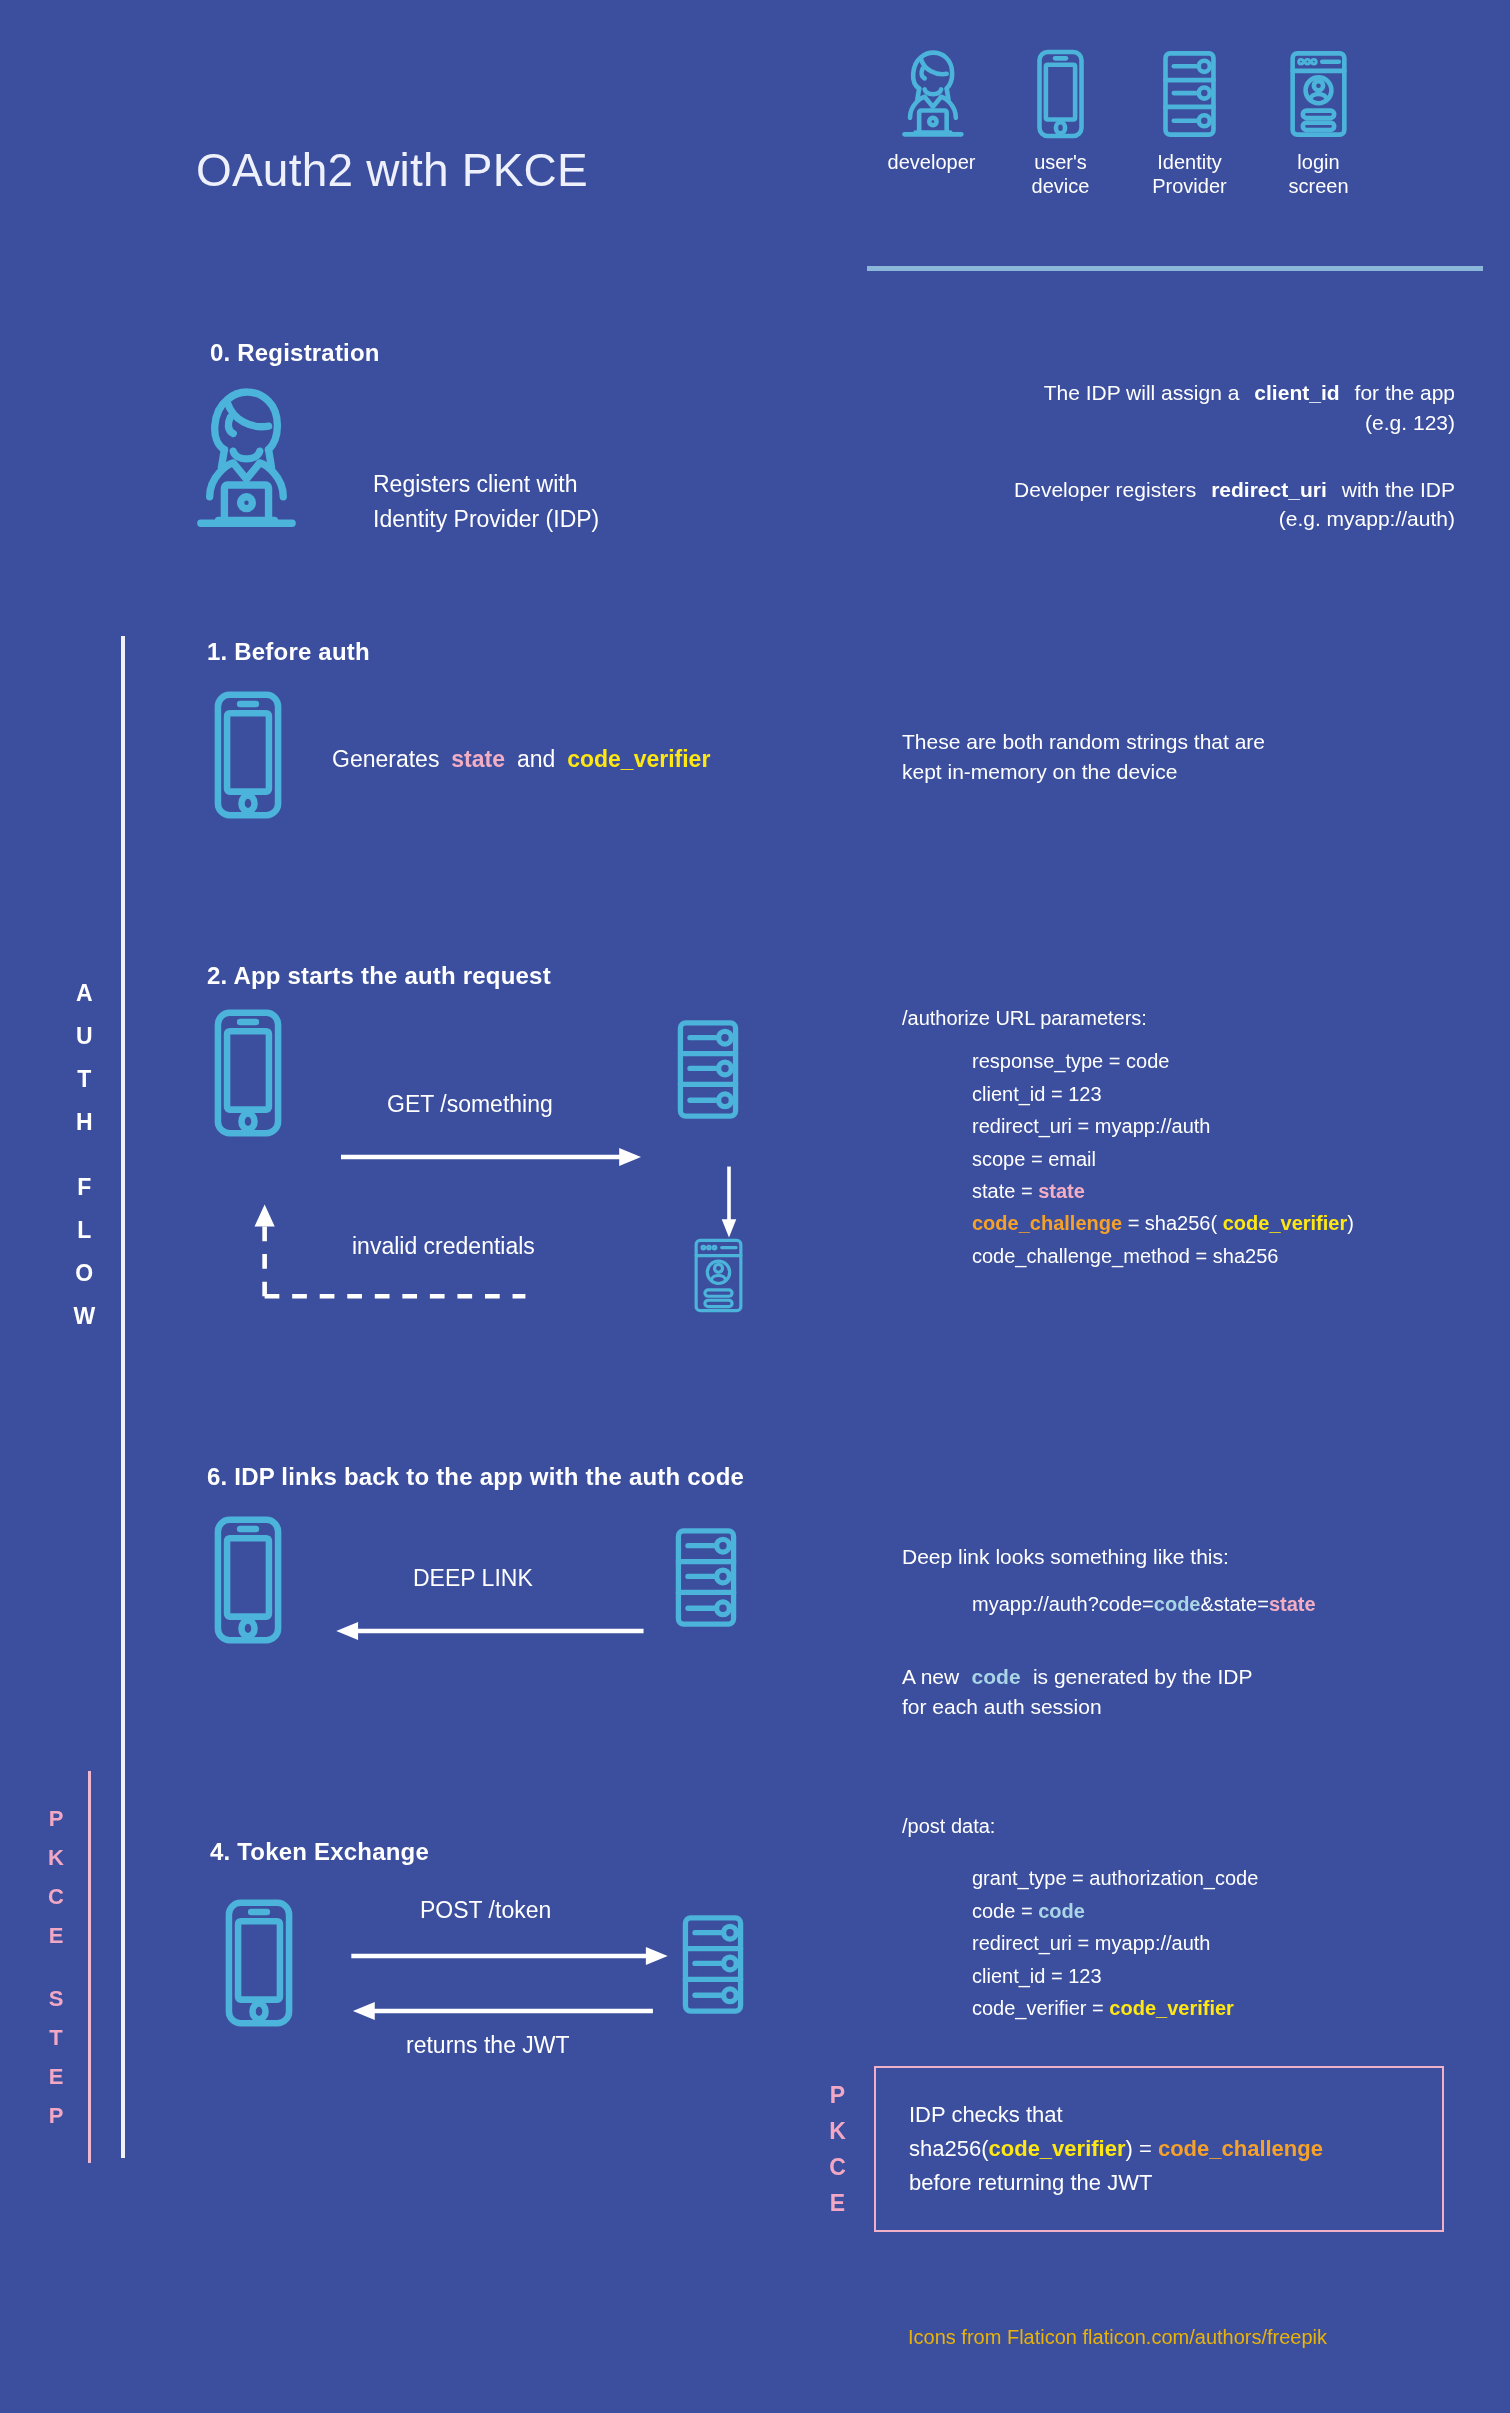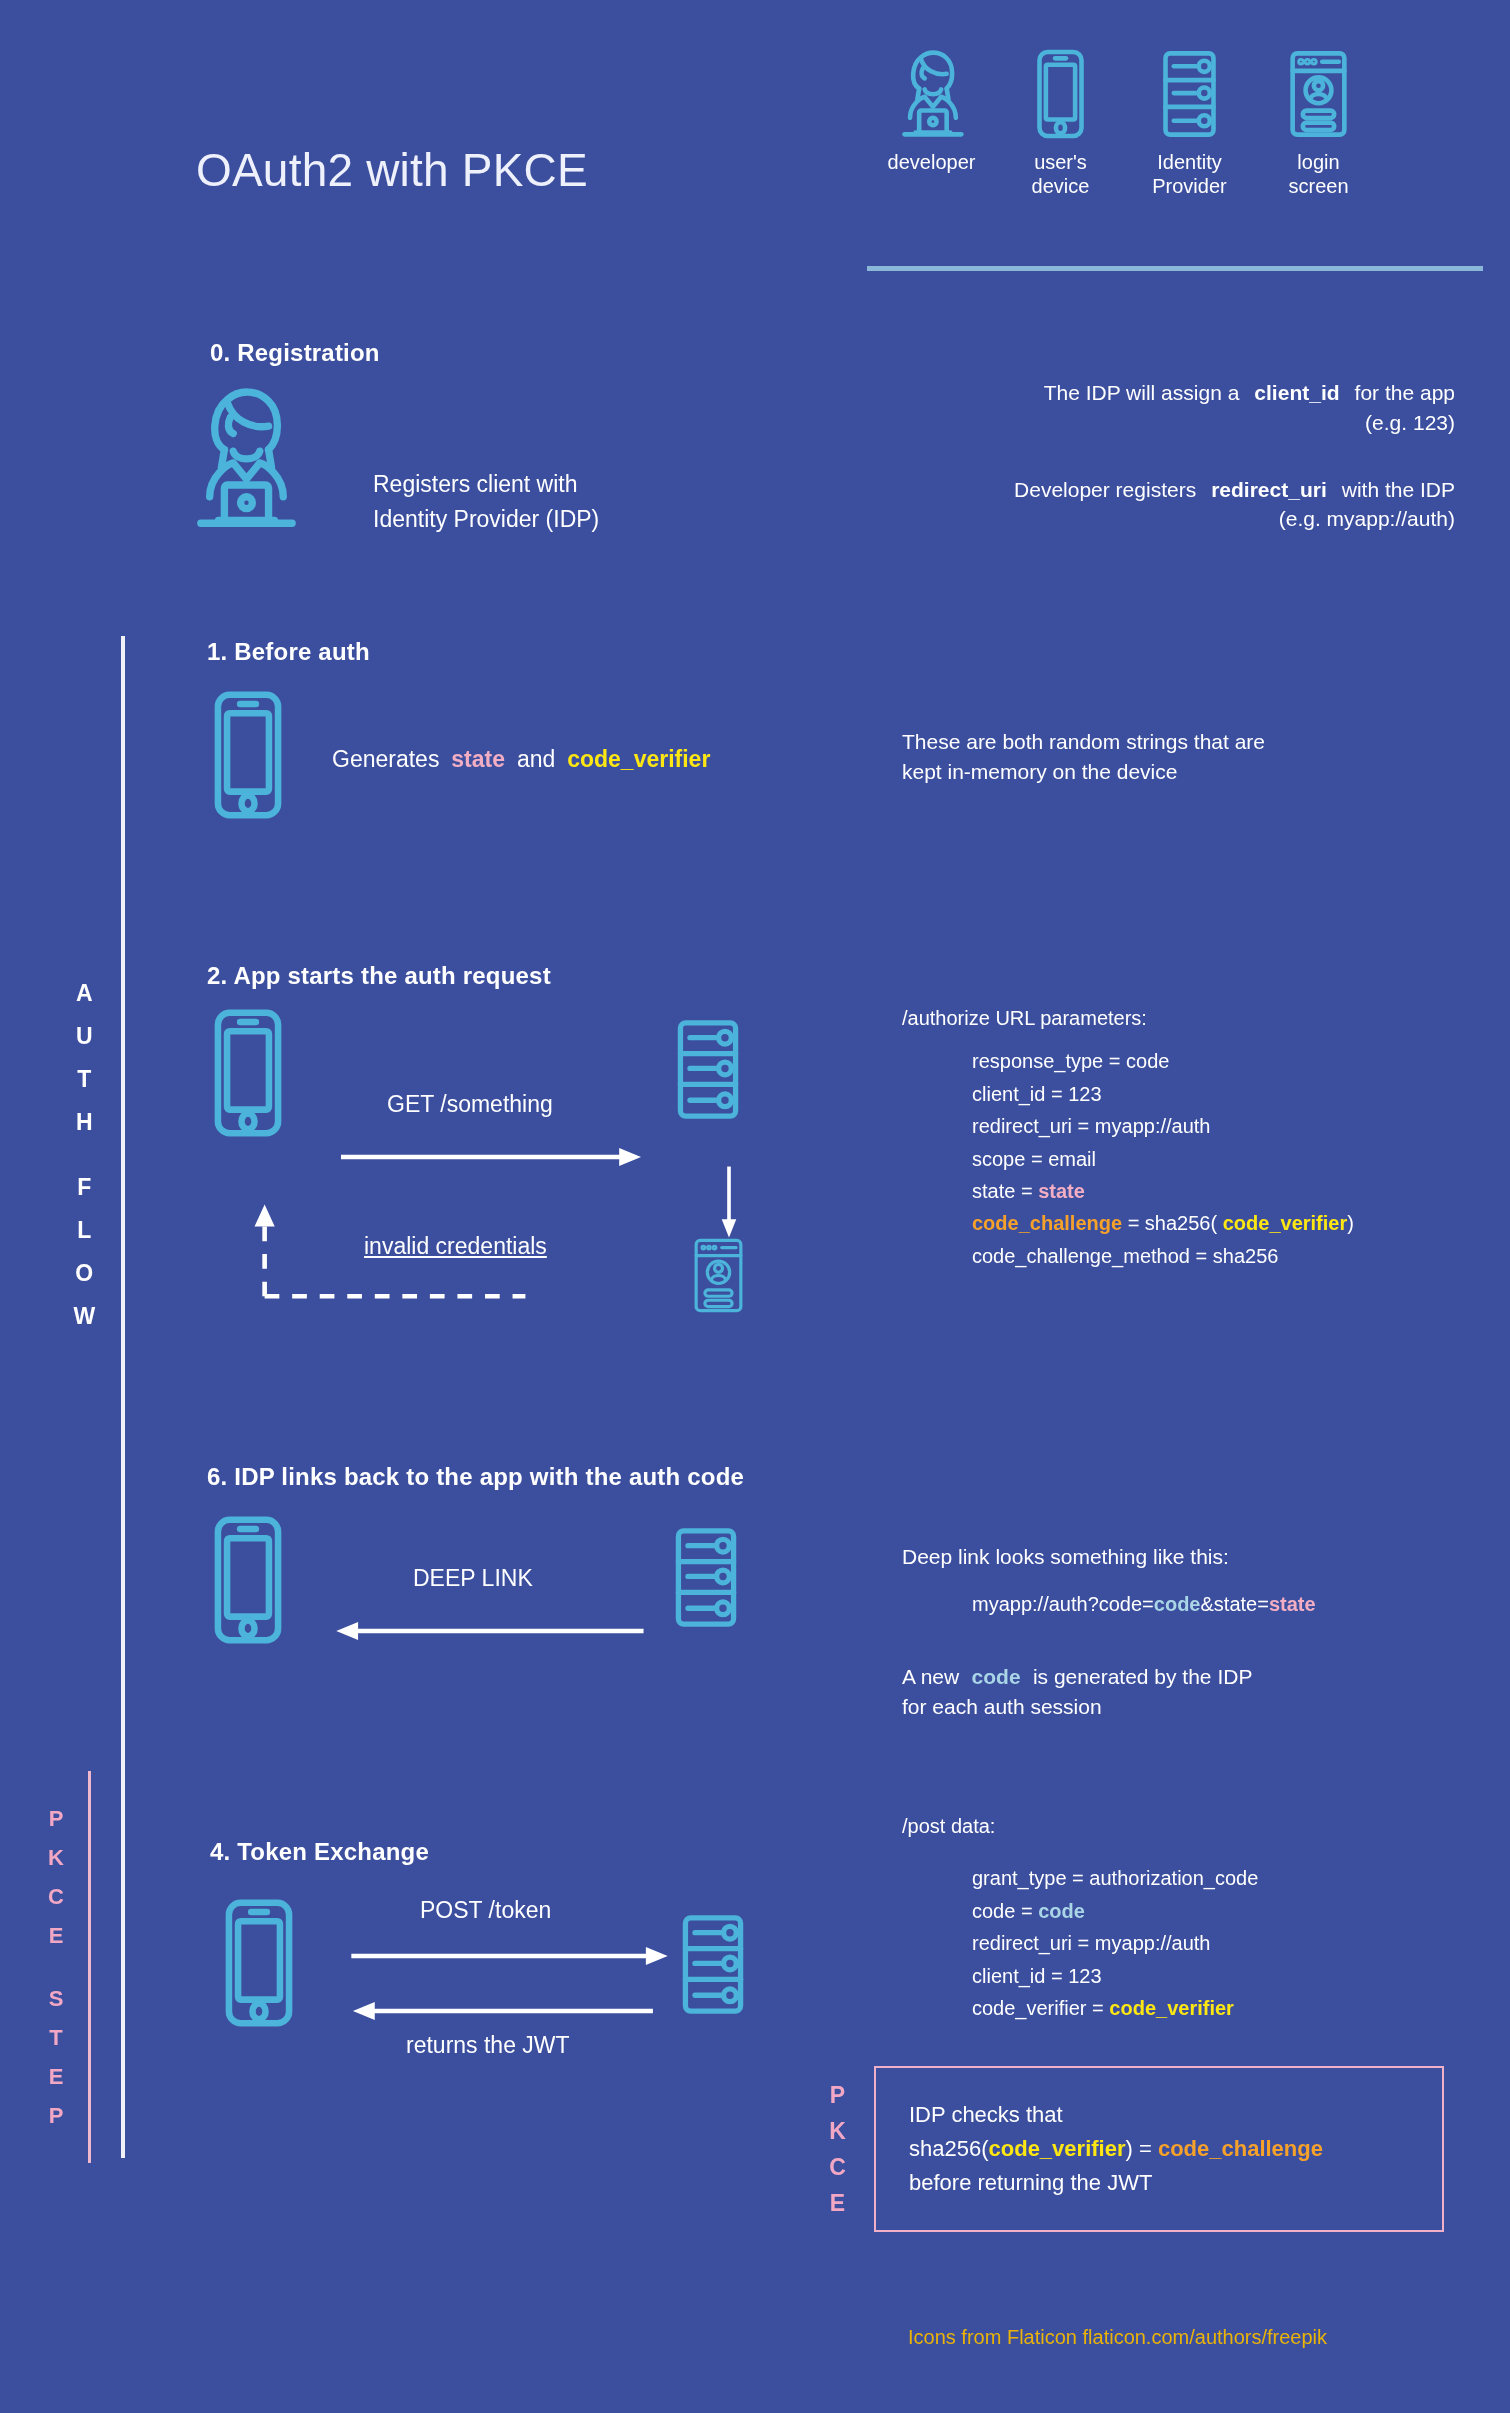--- a/index.html
+++ b/index.html
@@ -105,21 +105,21 @@
   #srv3 { left: 671px; top: 1522px; }
 
   #p4   { left: 221px; top: 1895px; }
   #srv4 { left: 678px; top: 1909px; }
 
   
   .arrow-label { font-size: 23px; color: #ffffff; white-space: nowrap; }
 
   #a2-label { left: 387px; top: 1091px; }
   #a2-line  { left: 339px; top: 1147px; }
-  #a2b-label { left: 364px; top: 1233px; text-decoration: underline; }
+  #a2b-label { left: 352px; top: 1233px; }
   #a2b-line { left: 251px; top: 1199px; }
   #a2c-line { left: 719px; top: 1166px; }
 
   #a3-label { left: 413px; top: 1565px; }
   #a3-line  { left: 332px; top: 1621px; }
 
   #a4-label { left: 420px; top: 1897px; }
   #a4-line  { left: 349px; top: 1946px; }
   #a4b-line { left: 349px; top: 2001px; }
   #a4b-label { left: 406px; top: 2032px; }

